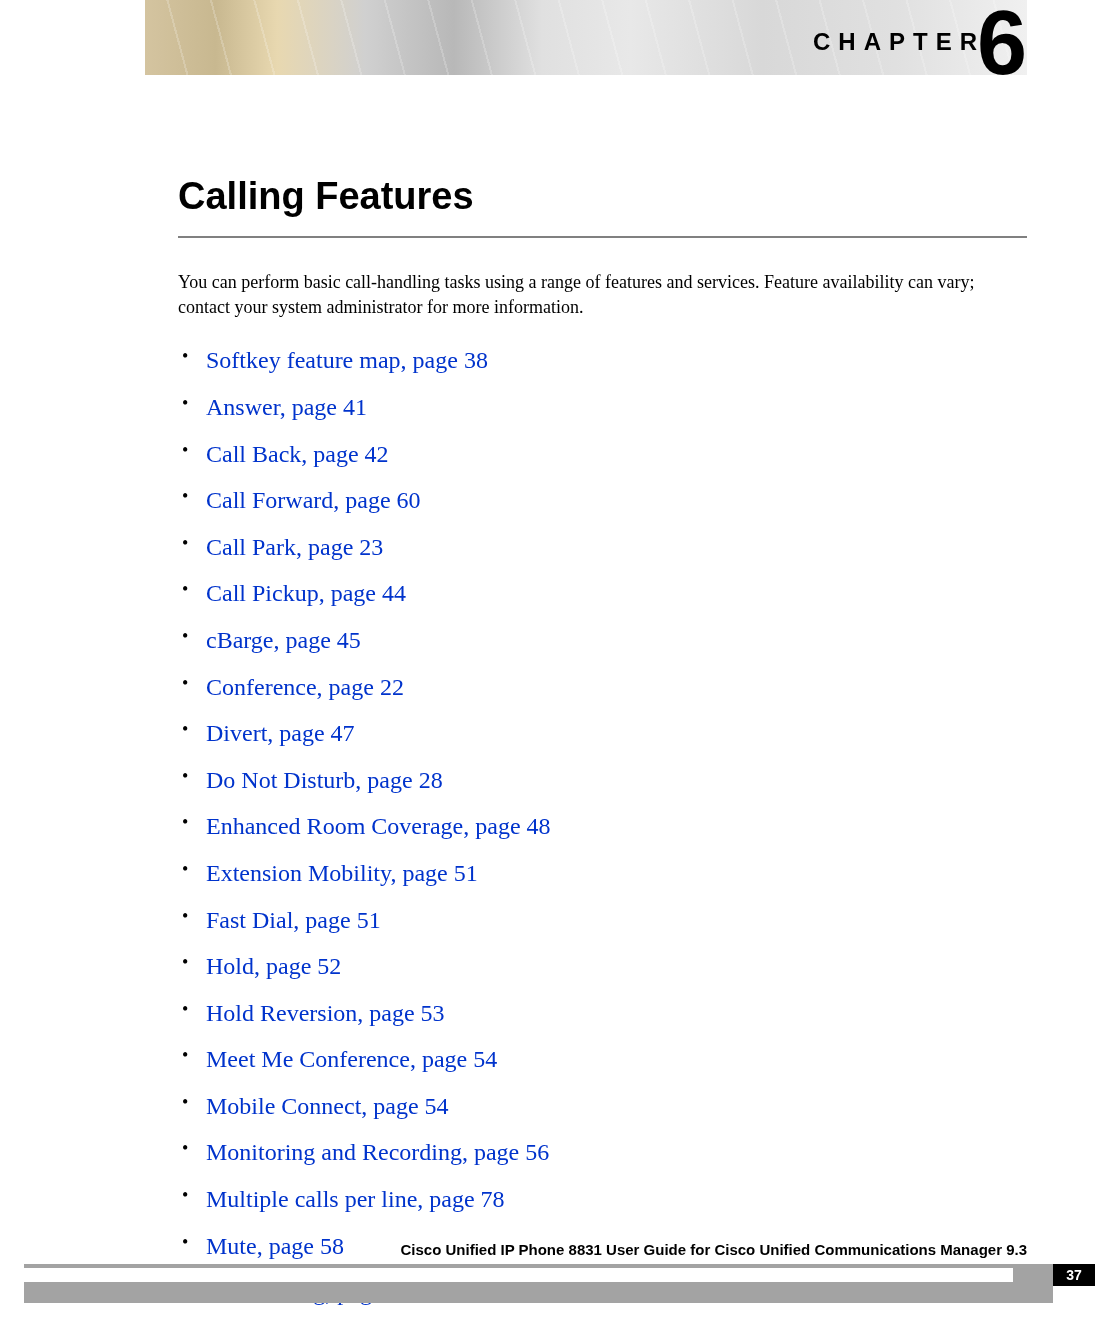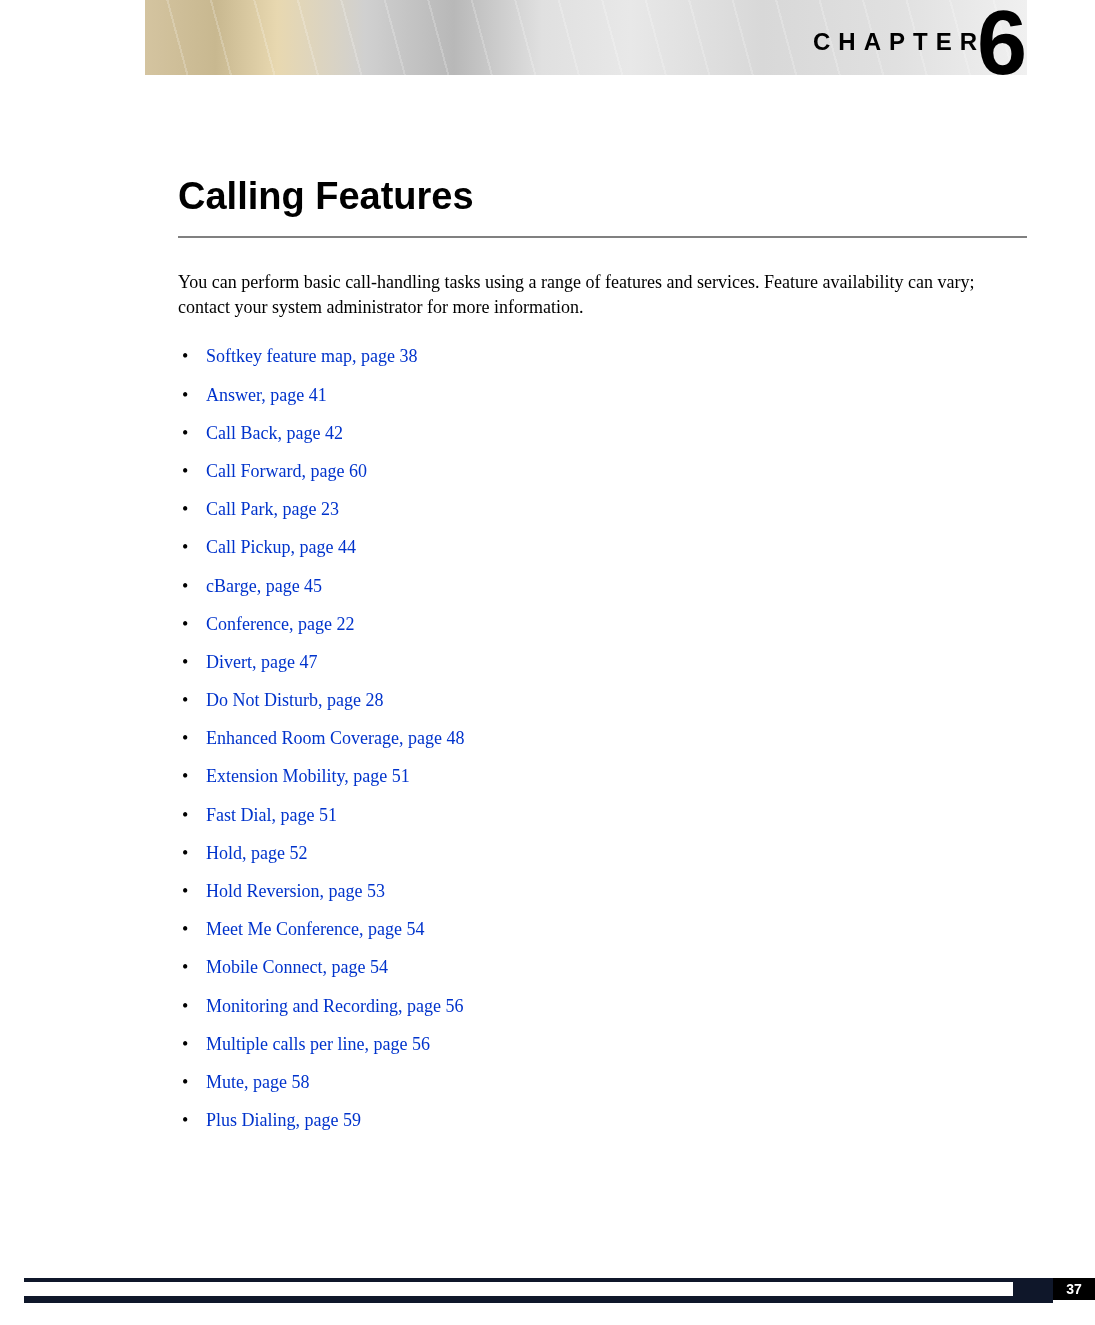--- a/index.html
+++ b/index.html
@@ -83,21 +83,21 @@
       font-size: 18px;
       line-height: 1.4;
       color: #000;
       margin-bottom: 24px;
     }
     .toc-list {
       list-style: none;
       margin-left: 28px;
     }
     .toc-list li {
-      font-size: 18px;
+      font-size: 24px;
       line-height: 1.4;
       margin-bottom: 13px;
       position: relative;
     }
     .toc-list li::before {
       content: '•';
       position: absolute;
       left: -24px;
       color: #000;
       font-size: 18px;
@@ -115,22 +115,22 @@
     .footer-title {
       font-family: Arial, Helvetica, sans-serif;
       font-weight: bold;
       font-size: 15px;
       text-align: right;
       padding-right: 68px;
       margin-bottom: 6px;
     }
     .footer-bar {
       position: relative;
-      height: 25px;
-      background: #0f172a;
+      height: 39px;
+      background: #a3a3a3;
       margin-left: 24px;
       margin-right: 42px;
     }
     .footer-page {
       position: absolute;
       right: -42px;
       top: 0;
       width: 42px;
       height: 22px;
       background: #000;
@@ -176,23 +176,24 @@
     <li><a class="toc-link">Divert,  page  47</a></li>
     <li><a class="toc-link">Do Not Disturb,  page  28</a></li>
     <li><a class="toc-link">Enhanced Room Coverage,  page  48</a></li>
     <li><a class="toc-link">Extension Mobility,  page  51</a></li>
     <li><a class="toc-link">Fast Dial,  page  51</a></li>
     <li><a class="toc-link">Hold,  page  52</a></li>
     <li><a class="toc-link">Hold Reversion,  page  53</a></li>
     <li><a class="toc-link">Meet Me Conference,  page  54</a></li>
     <li><a class="toc-link">Mobile Connect,  page  54</a></li>
     <li><a class="toc-link">Monitoring and Recording,  page  56</a></li>
-    <li><a class="toc-link">Multiple calls per line,  page  56</a></li>
+    <li><a class="toc-link">Multiple calls per line,  page  78</a></li>
     <li><a class="toc-link">Mute,  page  58</a></li>
     <li><a class="toc-link">Plus Dialing,  page  59</a></li>
   </ul>
 </div>
 
 <div class="footer">
+  <div class="footer-title">Cisco Unified IP Phone 8831 User Guide for Cisco Unified Communications Manager 9.3</div>
   <div class="footer-bar">
     <div class="footer-page">37</div>
   </div>
 </div>
 
 </body></html>

